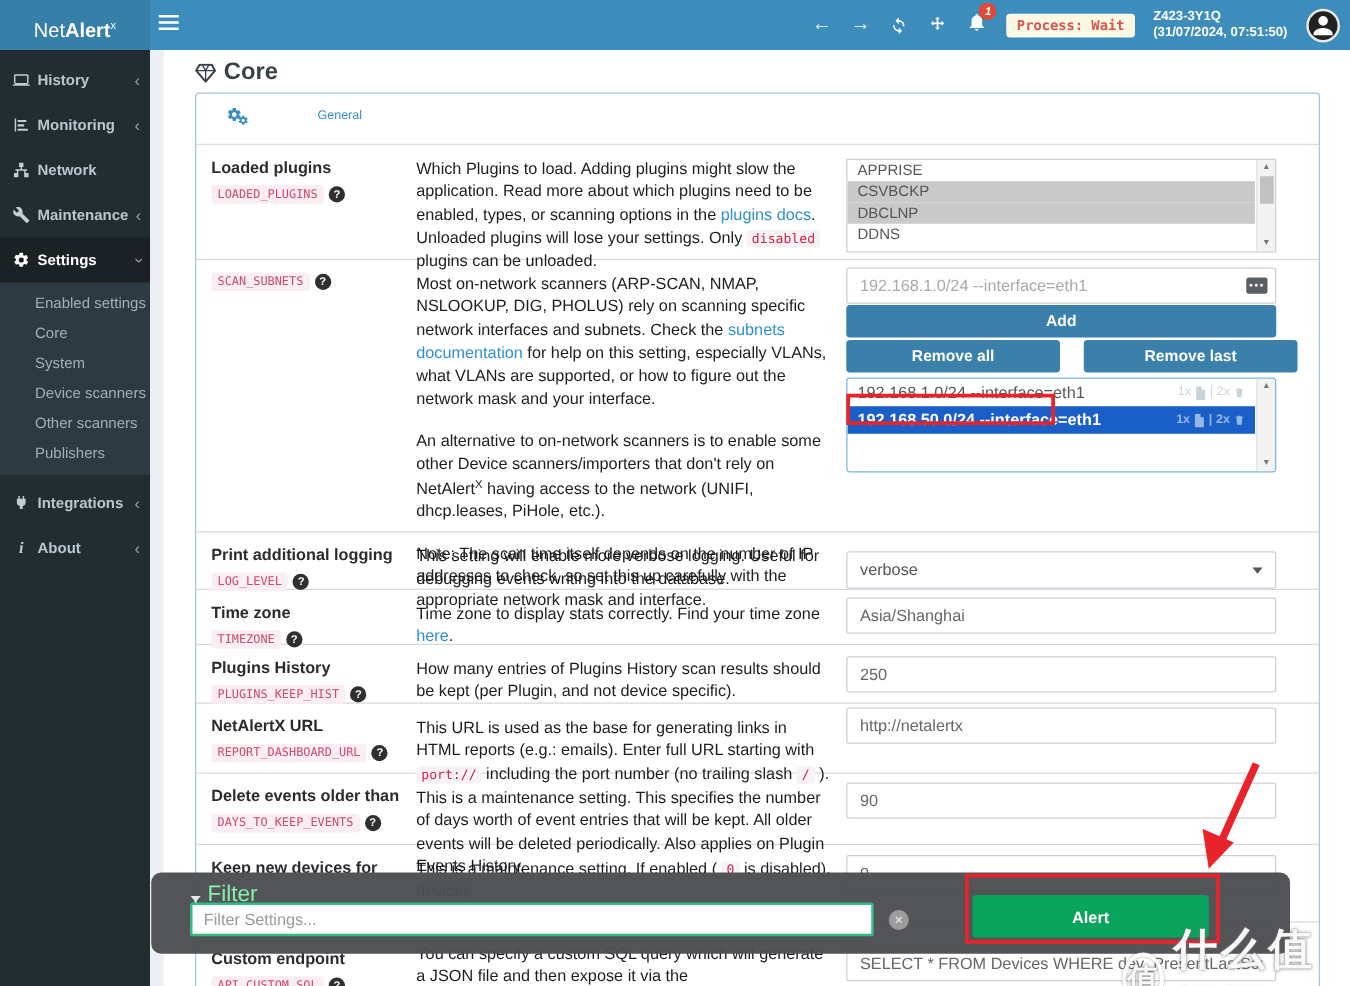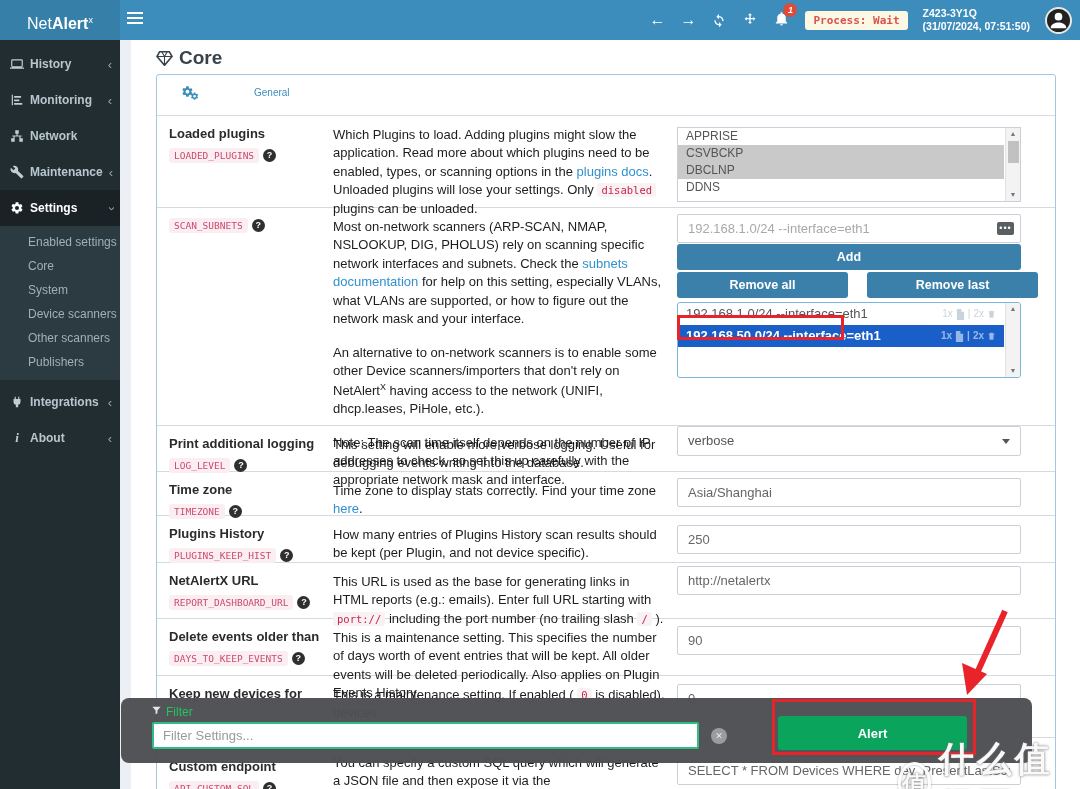--- a/index.html
+++ b/index.html
@@ -79,25 +79,25 @@
   .listbox2 { position:absolute; left:0; top:94px; width:344px; height:76px; border:1px solid #79b7dd; border-radius:3px; background:#fff; overflow:hidden; }
   .sitem2 { position:relative; height:22px; line-height:22px; font-size:13px; color:#555; padding-left:8px; cursor:pointer; margin-right:16px; white-space:nowrap; }
   .sitem2.sel { background:#1a5fc8; color:#fff; font-weight:bold; }
   .ictl { position:absolute; right:8px; top:0; height:22px; display:flex; align-items:center; gap:3px; font-size:10px; color:#8aa0b0; opacity:.45; }
   .sitem2.sel .ictl { color:#fff; opacity:.55; }
 
   
   .selectbox { position:relative; width:344px; height:30px; border:1px solid #ccd0d6; border-radius:2px; background:#fff; font-size:13px; color:#555; line-height:28px; padding:0 10px; cursor:pointer; }
   .caret { position:absolute; right:10px; top:12px; width:0; height:0; border-left:4px solid transparent; border-right:4px solid transparent; border-top:5px solid #555; }
 
-  .mt10{margin-top:0;} .mt6{margin-top:6px;} .mt9{margin-top:9px;} .mt3{margin-top:3px;} .mt7{margin-top:7px;} .mt8{margin-top:8px;} .mt18{margin-top:18px;}
+  .mt10{margin-top:15px;} .mt6{margin-top:6px;} .mt9{margin-top:9px;} .mt3{margin-top:3px;} .mt7{margin-top:7px;} .mt8{margin-top:8px;} .mt18{margin-top:18px;}
 
   
   .filterbar { position:absolute; left:121px; top:698px; width:911px; height:65px; background:rgba(77,78,83,.97); border-radius:8px; z-index:50; }
-  .fhead { position:absolute; left:30px; top:7px; display:flex; align-items:flex-start; gap:4px; color:#22c55e; font-size:12px; }
+  .fhead { position:absolute; left:30px; top:7px; display:flex; align-items:flex-end; gap:4px; color:#86efac; font-size:18px; }
   .finput { position:absolute; left:31px; top:24px; width:547px; height:27px; border:2px solid #2fbd83; border-radius:2px; font-size:13px; padding:0 9px; color:#555; font-family:"Liberation Sans",sans-serif; }
   .finput::placeholder { color:#9a9a9a; }
   .fclear { position:absolute; left:590px; top:30px; width:16px; height:16px; border-radius:50%; background:#9c9c9c; color:#e9e9e9; font-size:9px; line-height:16px; text-align:center; cursor:pointer; }
   .savebtn { position:absolute; left:657px; top:18px; width:189px; height:34px; background:#0aa45c; border:none; border-radius:3px; color:#fff; font-size:13px; font-weight:bold; cursor:pointer; font-family:"Liberation Sans",sans-serif; }
 
   
   .ann-sub { position:absolute; left:677px; top:315px; width:167px; height:25px; border:3px solid #e8242a; z-index:45; pointer-events:none; }
   .ann-save { position:absolute; left:772px; top:699px; width:204px; height:56px; border:3px solid #e8242a; z-index:60; pointer-events:none; }
   .ann-arrow { position:absolute; left:950px; top:603px; z-index:61; pointer-events:none; }
 

